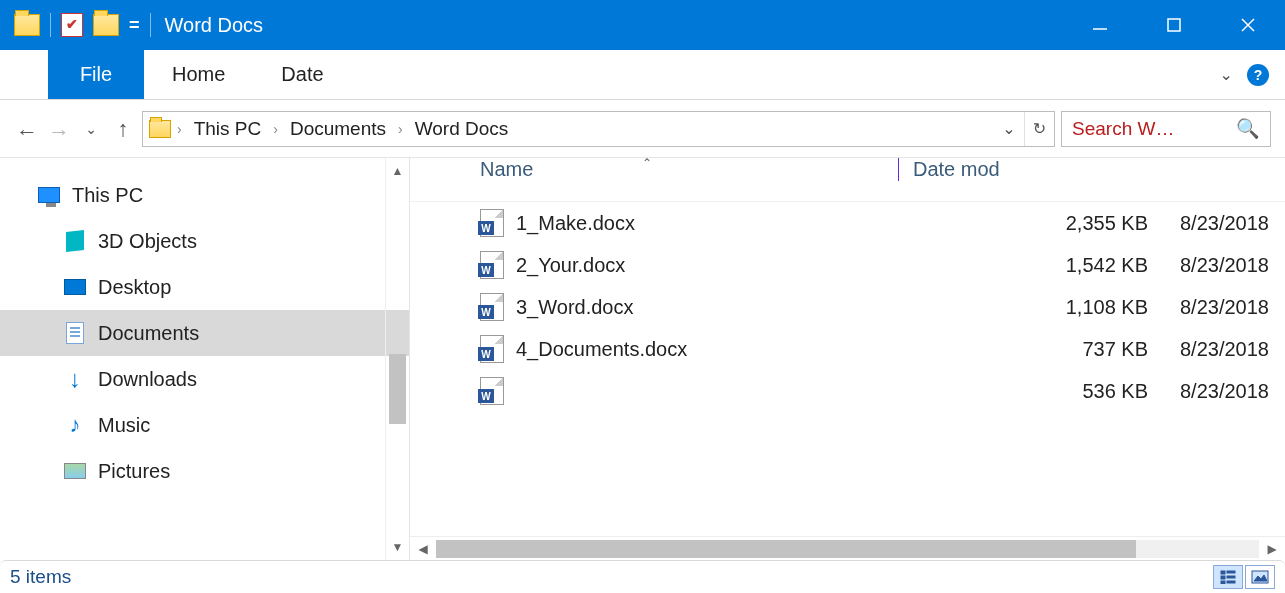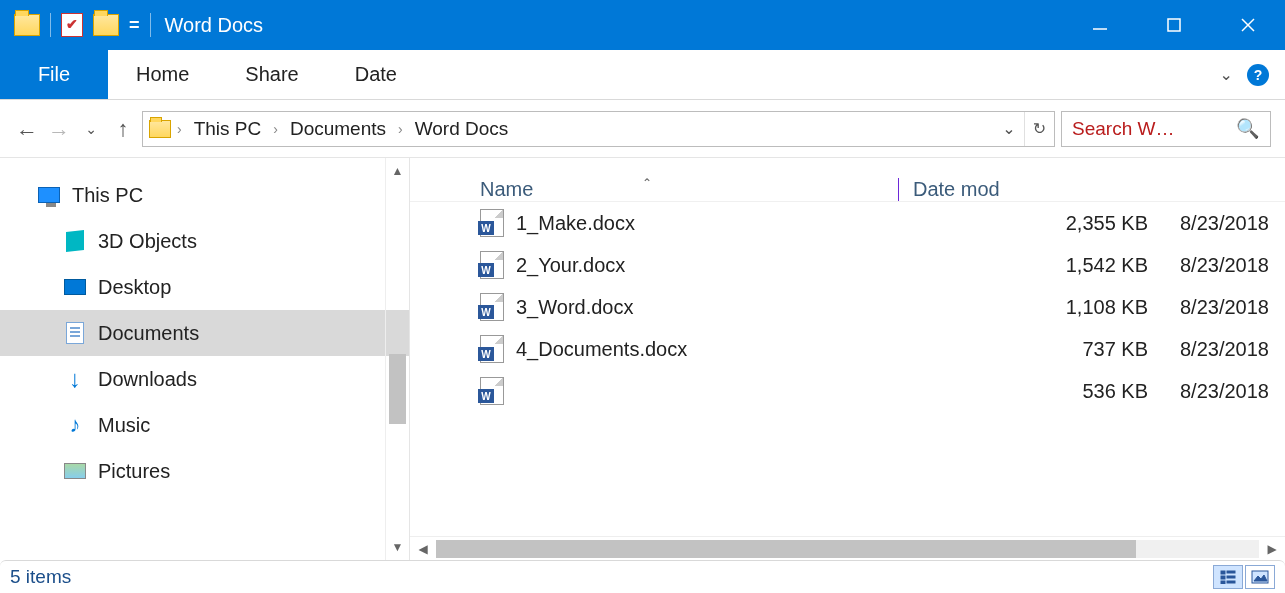--- a/index.html
+++ b/index.html
@@ -53,22 +53,23 @@
   .ribbon {
     height: 50px;
     display:flex;
     align-items:stretch;
     border-bottom: 1px solid #d9d9d9;
     background:#fff;
     position:relative;
   }
   .ribbon .file-tab {
     background:#0078d7; color:#fff;
-    width:108px; display:flex; align-items:center; justify-content:center;
+    width:96px; display:flex; align-items:center; justify-content:center;
     font-size:20px;
+    margin-left:48px;
   }
   .ribbon .tab {
     padding: 0 28px; display:flex; align-items:center;
     font-size:20px; color:#222;
   }
   .ribbon-right {
     margin-left:auto; display:flex; align-items:center; padding-right:16px; gap:14px;
   }
   .chevdown { font-size:16px; color:#555; }
   .help-badge {
@@ -149,21 +150,21 @@
   }
   .sb-arrow { height:26px; display:flex; align-items:center; justify-content:center; color:#666; font-size:12px; width:100%;}
   .sb-track { flex:1; position:relative; width:100%; }
   .sb-thumb { position:absolute; left:3px; right:3px; background:#c2c2c2; }
 
   
   .filearea {
     flex:1; display:flex; flex-direction:column; position:relative; overflow:hidden;
   }
   .colheaders {
-    height:44px; display:flex; align-items:flex-end;
+    height:44px; display:flex; align-items:flex-start;
     color:#3b5b7a; font-size:20px;
     border-bottom:1px solid #f0f0f0;
   }
   .col-name { padding-left:70px; flex: 0 0 488px; position:relative;}
   .col-size { flex: 0 0 268px; border-left:1px solid #e5e5e5; padding-left:14px;}
   .col-date { flex:1; border-left:1px solid #6d28d9; padding-left:14px; white-space:nowrap;}
   .sort-ind { position:absolute; top:-2px; left:232px; color:#666; font-size:12px;}
   .filerow {
     height:42px; display:flex; align-items:center; font-size:20px; color:#222;
   }
@@ -231,21 +232,20 @@
           <line x1="3" y1="3" x2="15" y2="15"></line>
           <line x1="15" y1="3" x2="3" y2="15"></line>
         </svg>
     </div>
   </div>
 </div>
 
 <div class="ribbon">
   <div class="file-tab">File</div>
   <div class="tab">Home</div>
-  <div class="tab">Share</div>
   <div class="tab">Date</div>
   <div class="ribbon-right">
     <span class="chevdown">⌄</span>
     <span class="help-badge">?</span>
   </div>
 </div>
 
 <div class="navrow">
   <span class="nav-arrow">←</span>
   <span class="nav-arrow disabled">→</span>

